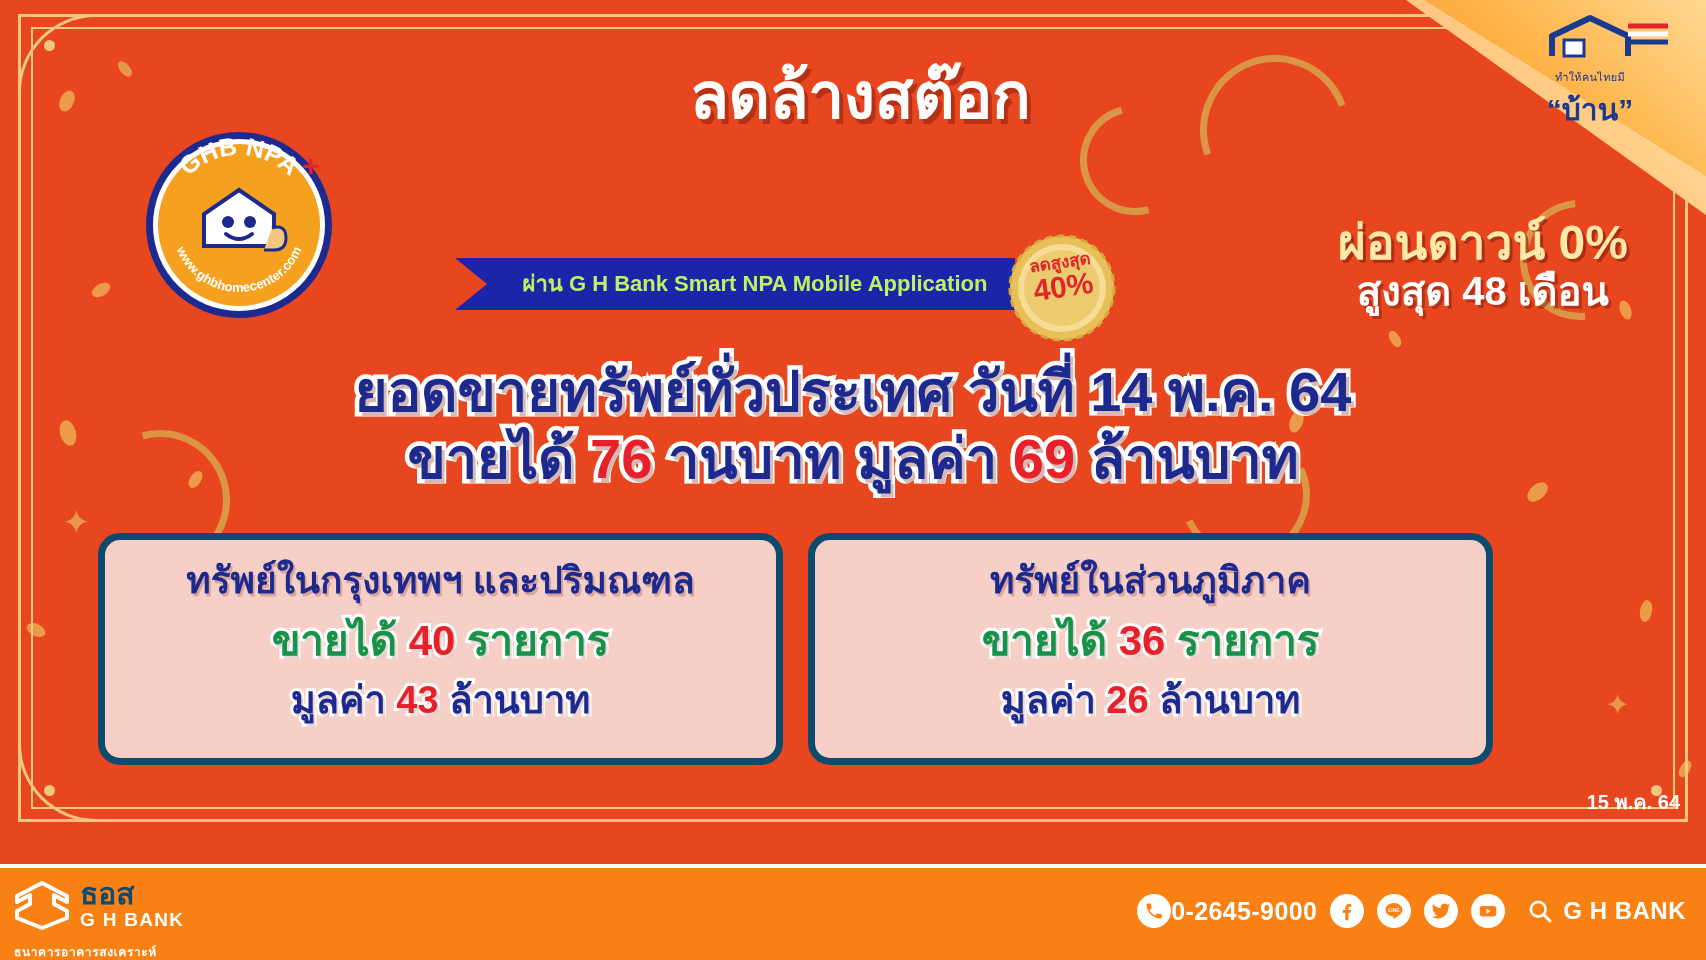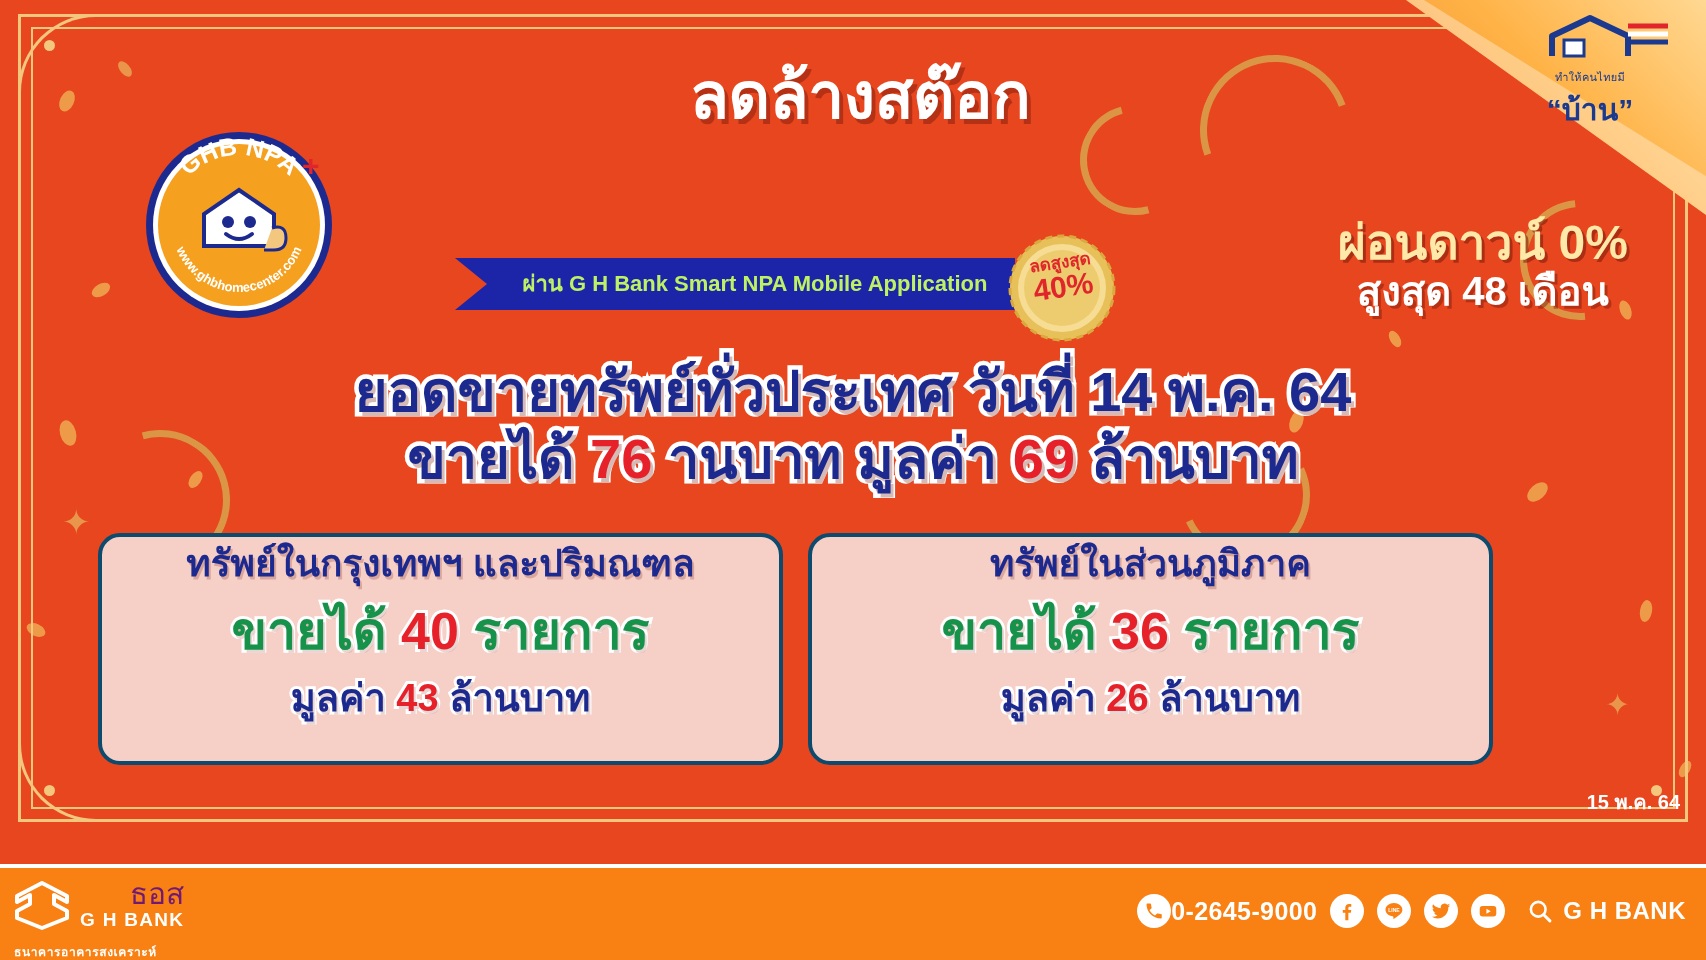--- a/index.html
+++ b/index.html
@@ -194,36 +194,36 @@
     white-space: nowrap;
   }
   #national .num { color: #e62129; margin-top: 8px; }
 
   
   .statbox {
     position: absolute;
     top: 533px;
     width: 685px; height: 232px;
     background: #f6cfc6;
-    border: 4px solid #0c4a6e;
+    border: 7px solid #0c4a6e;
     border-radius: 22px;
     z-index: 6;
     text-align: center;
-    padding-top: 0;
+    padding-top: 14px;
   }
   #box-left  { left: 98px; }
   #box-right { left: 808px; }
   .box-title {
     font-size: 37px; font-weight: bold; line-height: 1.45;
     color: #1c2a8f;
     text-shadow: 2px 3px 0 rgba(120,25,10,.22);
     white-space: nowrap;
   }
   .box-sold {
-    font-size: 52px; font-weight: bold; line-height: 1.55;
+    font-size: 42px; font-weight: bold; line-height: 1.55;
     color: #17924a;
     -webkit-text-stroke: 6px #ffffff;
     paint-order: stroke fill;
     text-shadow: 2px 3px 0 rgba(120,25,10,.18);
     white-space: nowrap;
   }
   .box-sold .num { color: #e62129; }
   .box-value {
     font-size: 38px; font-weight: bold; line-height: 1.45;
     color: #1c2a8f;
@@ -251,21 +251,21 @@
     background: #f98012;
     border-top: 4px solid #ffffff;
     z-index: 9;
   }
   #footer-logo {
     position: absolute;
     left: 14px; top: 12px;
     display: flex; align-items: flex-start; gap: 10px;
   }
   #footer-logo .ghb-thai {
-    font-size: 30px; font-weight: normal; color: #701a75; line-height: .95; text-align: right;
+    font-size: 30px; font-weight: bold; color: #0c4a6e; line-height: .95;
   }
   #footer-logo .ghb-en {
     font-size: 19px; font-weight: bold; color: #ffffff; letter-spacing: 1.3px; line-height: 1.15;
   }
   #footer-logo .ghb-sub {
     position: absolute; left: 0; top: 62px;
     font-size: 12px; font-weight: bold; color: #ffffff; letter-spacing: .6px;
   }
   #footer-right {
     position: absolute;

